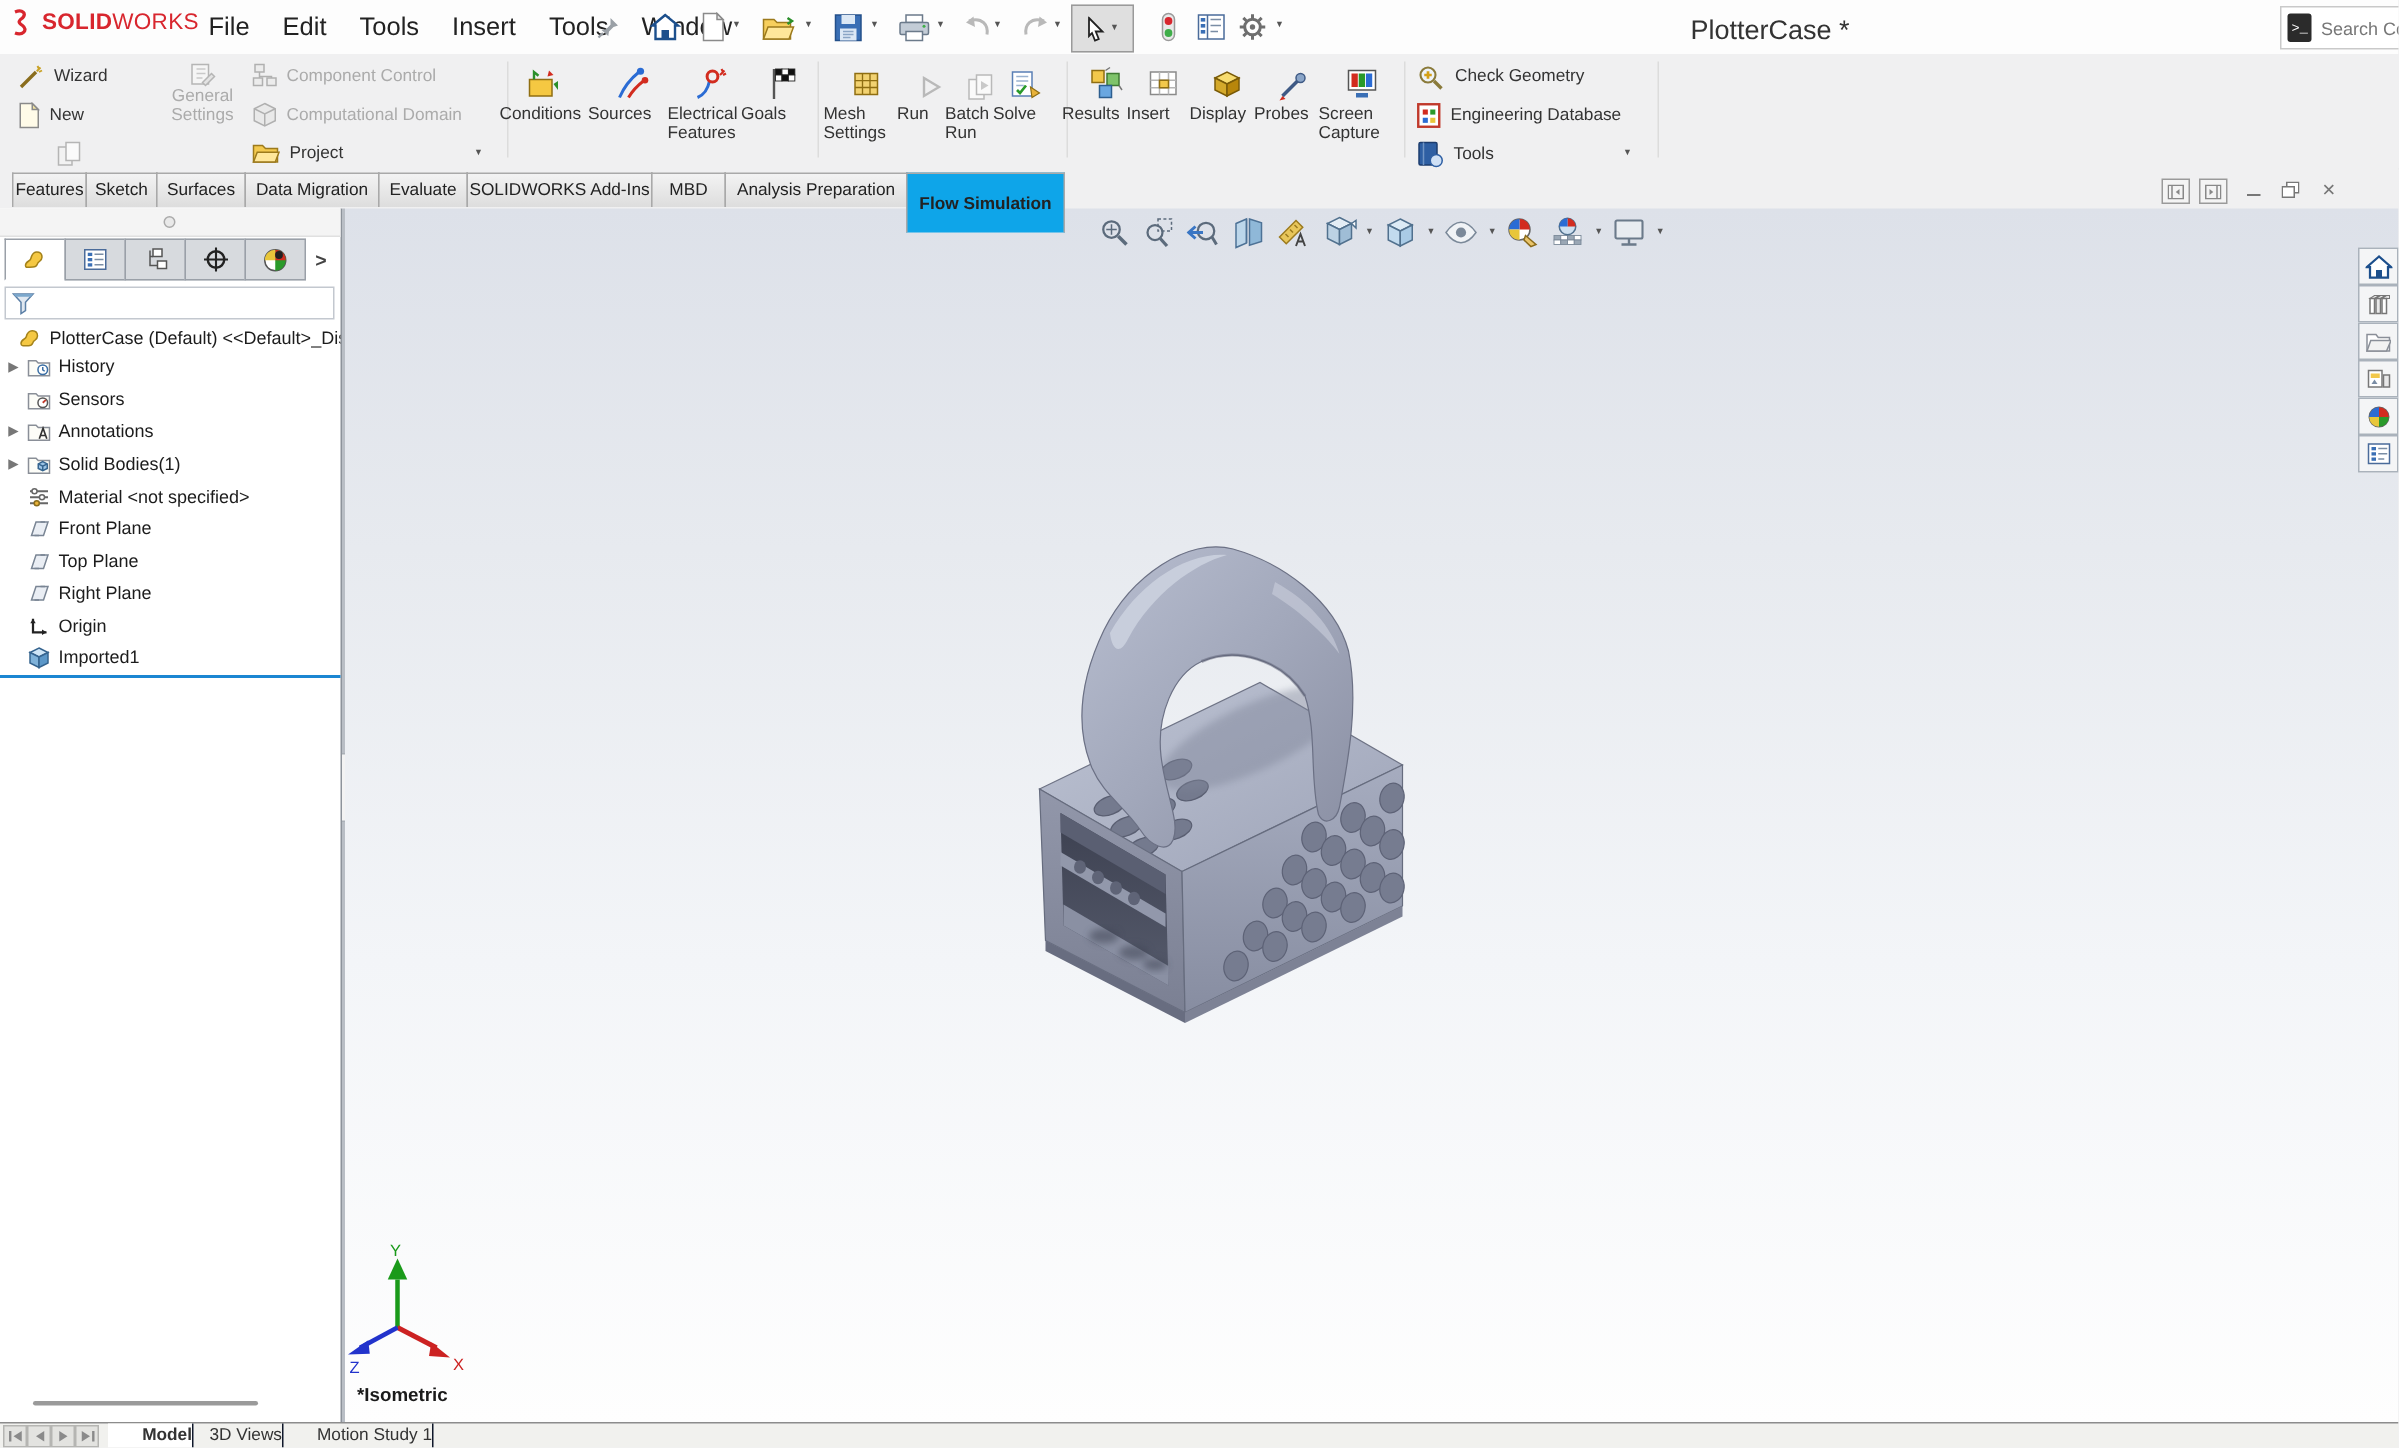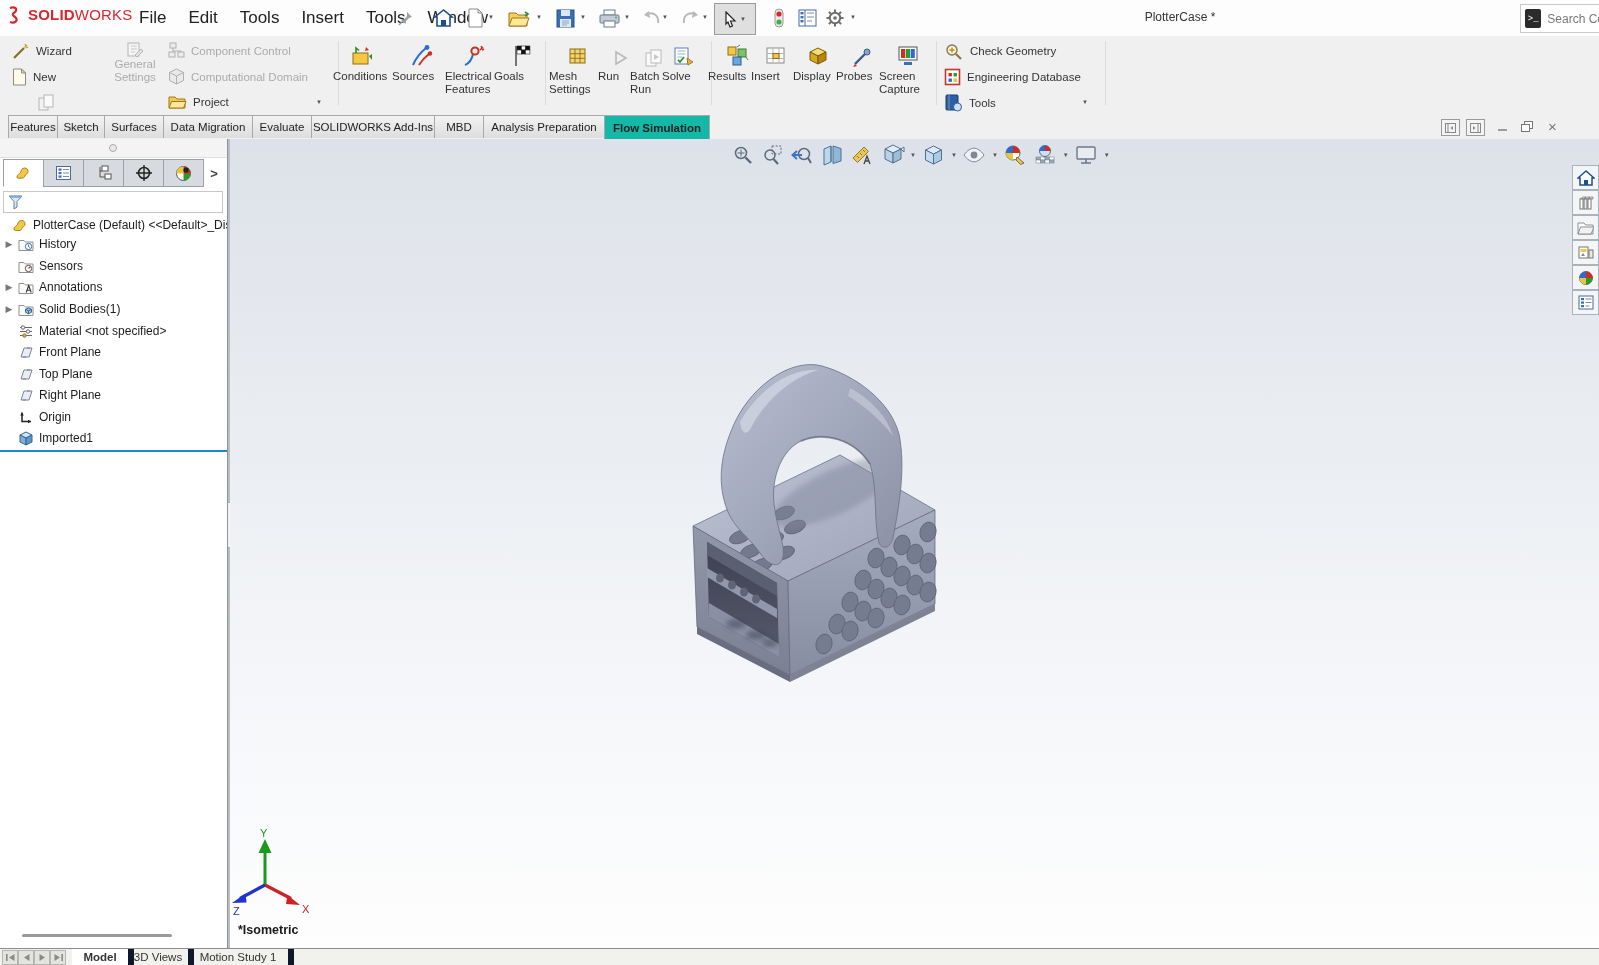--- a/index.html
+++ b/index.html
@@ -10,37 +10,37 @@
   #titlebar{left:0;top:0;width:1599px;height:36px;background:#fdfdfd;border-bottom:1px solid #e4e4e4;}
   .logo{left:8px;top:6px;display:flex;align-items:center;gap:4px;}
   .logo-bold{color:#d8262e;font-weight:bold;font-size:15px;letter-spacing:.2px;}
   .logo-light{color:#d8262e;font-weight:300;font-size:15px;letter-spacing:.2px;}
   .menu{top:0;height:36px;display:flex;align-items:center;font-size:17px;color:#222;}
   .mi{padding:0 11px;height:36px;display:flex;align-items:center;cursor:default;}
   .ti{top:5px;width:26px;height:26px;display:flex;align-items:center;justify-content:center;}
   .caret{font-size:6px;color:#555;line-height:1;}
   .tcaret{top:14px;}
   .cursorbox{left:714px;top:3px;width:40px;height:30px;background:#dfdfdf;border:1px solid #9a9a9a;display:flex;align-items:center;justify-content:center;gap:3px;}
-  #wintitle{top:10px;left:1080px;width:200px;text-align:center;font-size:12px;color:#333;}
+  #wintitle{top:10px;left:1080px;width:200px;text-align:center;font-size:18px;color:#333;}
   #searchbox{left:1520px;top:4px;width:79px;height:27px;background:#fff;border:1px solid #c9c9c9;display:flex;align-items:center;gap:6px;padding-left:4px;}
   #searchbox .prompt{width:19px;height:19px;background:#2b2b2b;color:#fff;font-family:"Liberation Mono",monospace;font-size:9px;display:flex;align-items:center;justify-content:center;border-radius:2px;}
   #searchbox .stext{font-size:12px;color:#777;white-space:nowrap;}
   
   #ribbon{left:0;top:36px;width:1599px;height:76px;background:#f0f0f1;border-bottom:1px solid #d6d6d6;}
   .rsm{display:flex;align-items:center;gap:6px;font-size:11.5px;color:#333;white-space:nowrap;}
   .dis{color:#ababab;}
   .rbig{width:58px;text-align:left;font-size:11.5px;color:#333;}
   .rbig .ric{height:26px;display:flex;align-items:flex-end;justify-content:center;}
   .rbig .rlab{line-height:12.5px;margin-top:2px;}
   .sep{width:1px;top:5px;height:64px;background:#dcdcdc;}
   .gscol{width:50px;text-align:center;font-size:11.5px;line-height:13px;}
   
   #tabrow{left:0;top:112px;width:1599px;height:27px;background:#f0f0f1;}
   .ctab{position:absolute;top:3px;height:23px;display:flex;align-items:center;justify-content:center;font-size:11.5px;color:#222;background:linear-gradient(#f3f3f3,#dddddd);border:1px solid #a9a9a9;border-bottom:none;box-sizing:border-box;}
-  .ctab.active{background:#14b8a6;font-weight:bold;height:24px;z-index:2;}
+  .ctab.active{background:#0ea5e9;font-weight:bold;height:40px;z-index:2;}
   .winbtn{top:7px;width:17px;height:15px;display:flex;align-items:center;justify-content:center;color:#666;}
   .winbtn.box{border:1px solid #9a9a9a;background:#f4f4f4;}
   
   #lpanel{left:0;top:139px;width:228px;height:809px;background:#fff;border-right:1px solid #8d939b;box-sizing:border-box;}
   #lhandle{left:0;top:0;width:227px;height:18px;background:#f4f4f4;border-bottom:1px solid #e0e0e0;}
   #lhandle .dot{position:absolute;left:109px;top:5px;width:8px;height:8px;border-radius:50%;background:#e9e9e9;border:1px solid #aaa;box-sizing:border-box;}
   .fmtabs{left:4px;top:20px;height:29px;display:flex;}
   .fmtab{width:41px;height:28px;border:1px solid #9aa0a8;margin-left:-1px;background:#d7dade;display:flex;align-items:center;justify-content:center;box-sizing:border-box;}
   .fmtab.active{background:#fff;border-bottom-color:#fff;}
   .fmmore{width:20px;height:28px;display:flex;align-items:center;justify-content:center;color:#444;font-weight:bold;font-size:13px;}
@@ -56,21 +56,21 @@
   
   #viewport{left:230px;top:139px;width:1369px;height:809px;background:linear-gradient(180deg,#dde1e9 0%,#e7eaef 28%,#f3f5f8 62%,#fefefe 100%);overflow:hidden;}
   #headsup{left:500px;top:3px;display:flex;align-items:center;gap:5px;}
   .hic{width:25px;height:25px;display:flex;align-items:center;justify-content:center;}
   #isolabel{left:8px;top:784px;font-size:12.5px;font-weight:bold;color:#1a1a1a;}
   
   .tpbox{left:1572px;width:27px;height:25px;background:#f4f5f6;border:1px solid #aab2bb;box-sizing:border-box;display:flex;align-items:center;justify-content:center;}
   
   #bottombar{left:0;top:948px;width:1599px;height:17px;background:#f1f1ee;border-top:1px solid #8c8c8c;box-sizing:border-box;}
   .navbtn{top:1px;width:16px;height:15px;background:#e3e3e0;border:1px solid #b5b5b2;display:flex;align-items:center;justify-content:center;box-sizing:border-box;}
-  .btab{position:absolute;top:0;height:16px;display:flex;align-items:center;justify-content:center;font-size:11.5px;color:#333;border-right:6px solid #0f172a;}
+  .btab{position:absolute;top:0;height:16px;display:flex;align-items:center;justify-content:flex-end;font-size:11.5px;color:#333;border-right:1px solid #0f172a;}
   .btab.active{background:#fff;font-weight:bold;}
   svg{display:block;}
   .hstroke{stroke:#5c6b7c;fill:none;stroke-width:1.5;}
 </style>
 </head>
 <body>
 
 <div id="app">
 
   <div id="titlebar" class="abs">

